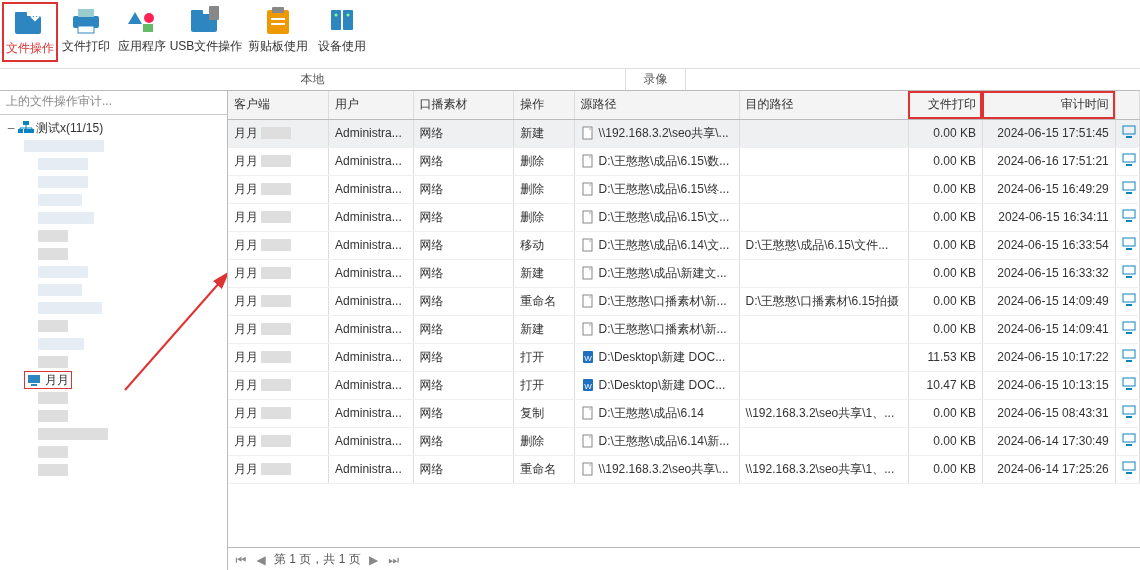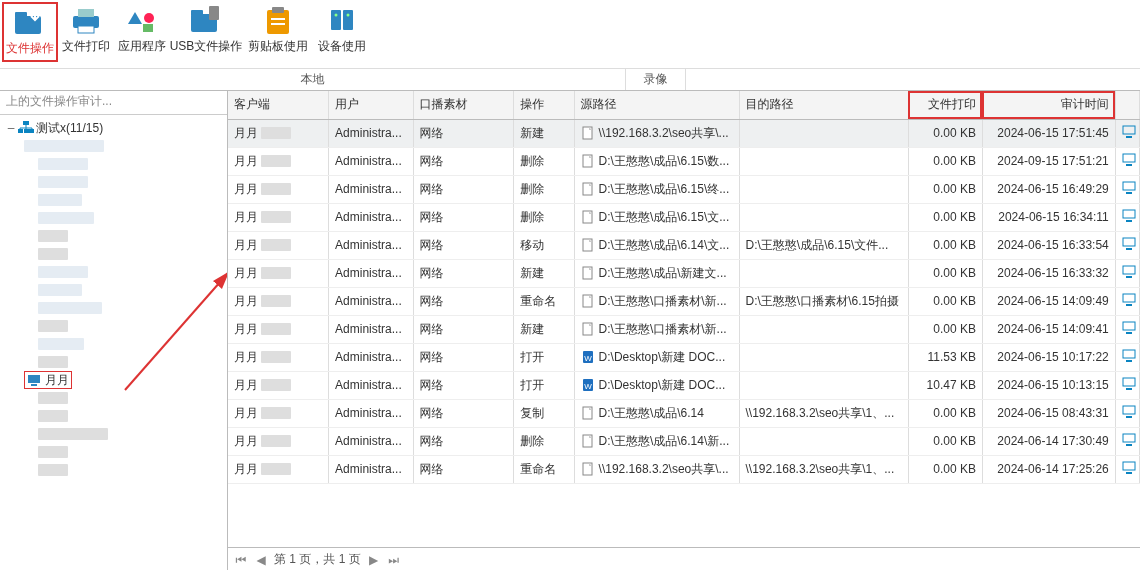--- a/index.html
+++ b/index.html
@@ -273,21 +273,21 @@
               <td class="col-client">月月 <span class="blur g" style="width:30px;vertical-align:middle"></span></td>
               <td class="col-user">Administra...</td>
               <td class="col-dept">网络</td>
               <td class="col-op">删除</td>
               <td class="col-src"><span class="ficon"><svg width="14" height="14">
                     <rect x="2" y="1" width="9" height="12" fill="#fff" stroke="#888"></rect>
                     <path d="M8 1 l3 3 h-3 z" fill="#ccc"></path>
                   </svg></span>D:\王憨憨\成品\6.15\数...</td>
               <td class="col-dst"></td>
               <td class="col-size">0.00 KB</td>
-              <td class="col-time">2024-09-15 17:51:21</td>
+              <td class="col-time">2024-06-16 17:51:21</td>
               <td class="col-end"><svg width="16" height="14">
                   <rect x="1" y="1" width="12" height="8" fill="none" stroke="#0a84c1"></rect>
                   <rect x="4" y="11" width="6" height="2" fill="#0a84c1"></rect>
                 </svg></td>
             </tr>
             <tr>
               <td class="col-client">月月 <span class="blur g" style="width:30px;vertical-align:middle"></span></td>
               <td class="col-user">Administra...</td>
               <td class="col-dept">网络</td>
               <td class="col-op">删除</td>

